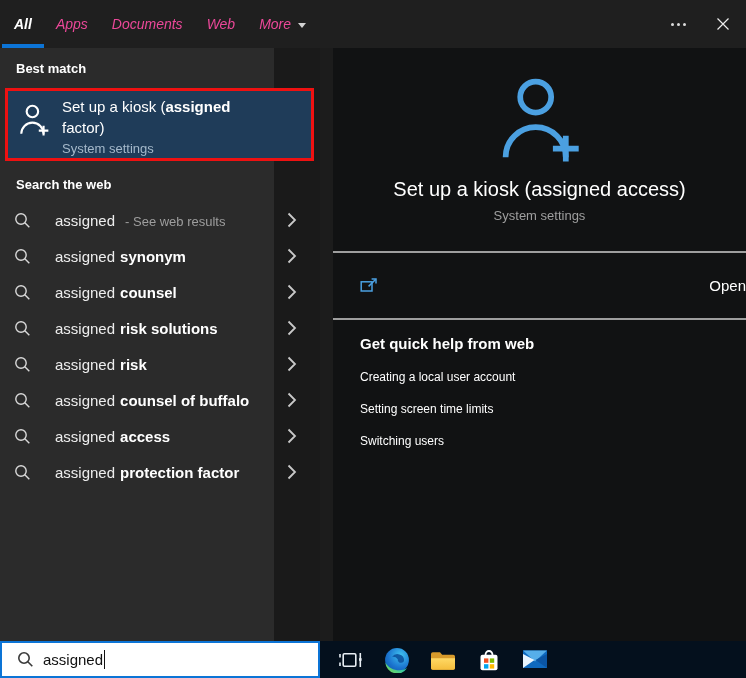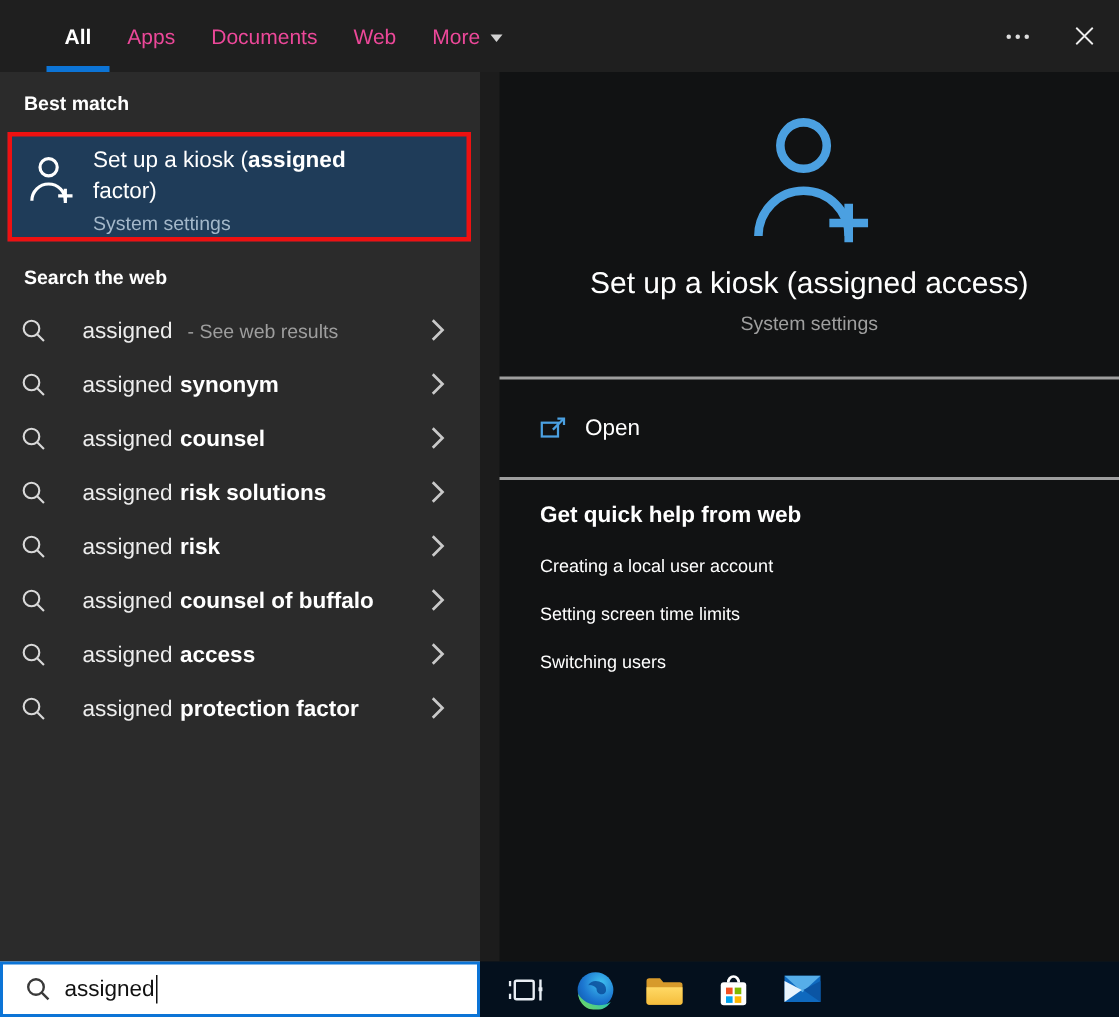--- a/index.html
+++ b/index.html
@@ -1,31 +1,31 @@
 <!DOCTYPE html>
 <html><head>
 <meta charset="utf-8">
 <style>
   * { margin:0; padding:0; box-sizing:border-box; }
   html,body { width:746px; height:678px; overflow:hidden; }
   body { font-family:"Liberation Sans", sans-serif; background:#1a1a1a; position:relative; }
 
   
   .topbar { position:absolute; left:0; top:0; width:746px; height:48px; background:#1f1f1f; display:flex; align-items:stretch; }
-  .tabs { display:flex; padding-left:31px; }
+  .tabs { display:flex; padding-left:2px;font-style:italic; }
   .tab { height:48px; line-height:48px; padding:0 12px; font-size:14px; color:#ec4899; cursor:default; }
   .tab.active { color:#fff; font-weight:700; border-bottom:4px solid #0c74d6; }
   .caret-down { display:inline-block; width:0; height:0; border-left:4.5px solid transparent; border-right:4.5px solid transparent; border-top:5px solid #d2d2d2; margin-left:7px; vertical-align:middle; }
   .top-actions { margin-left:auto; display:flex; align-items:center; gap:12px; padding-right:6px; }
   .dots { width:32px; height:30px; display:flex; align-items:center; justify-content:center; gap:3px; }
   .dots i { width:3px; height:3px; border-radius:50%; background:#dcdcdc; }
   .closebtn { width:34px; height:34px; display:flex; align-items:center; justify-content:center; }
 
   
-  .left-panel { position:absolute; left:0; top:48px; width:320px; height:593px; background:#2b2b2b; }
+  .left-panel { position:absolute; left:0; top:48px; width:274px; height:593px; background:#2b2b2b; }
   .sec-h { position:absolute; left:16px; font-size:13px; font-weight:700; color:#fff; }
   .bm-h { top:13px; }
   .web-h { top:129px; }
   .bm-tile { position:absolute; left:5px; top:40px; width:309px; height:73px; background:#1f3c59; border:3px solid #ee1111; display:flex; }
   .bm-icon { margin:12px 0 0 10px; width:32px; height:34px; flex:0 0 auto; }
   .bm-text { margin-left:12px; padding-top:5px; width:196px; }
   .bm-title { font-size:15px; line-height:21px; color:#fff; font-weight:400; }
   .bm-title b { font-weight:700; }
   .bm-sub { margin-top:3px; font-size:13px; color:#a4b8ca; }
 
@@ -36,21 +36,21 @@
   .row-text .meta { font-size:13px; color:#9e9e9e; margin-left:5px; }
   .chev { position:absolute; right:23px; top:10px; width:10px; height:16px; }
 
   
   .right-panel { position:absolute; left:320px; top:48px; width:426px; height:593px; background:#111213; border-left:13px solid #1c1c1c; }
   .hero-icon { display:block; margin:26px auto 0; width:86px; height:92px; }
   .pv-title { margin-top:12px; text-align:center; font-size:20px; font-weight:400; color:#fff; }
   .pv-sub { margin-top:7px; text-align:center; font-size:13px; color:#9f9f9f; }
   .divider { margin-top:28px; height:2px; background:#9e9e9e; }
   .divider2 { height:2px; background:#9e9e9e; }
-  .open-row { height:65px; display:flex; align-items:center; padding-left:27px; }
+  .open-row { height:65px; display:flex; align-items:center; padding-left:27px;justify-content:space-between; }
   .open-ico { width:18px; height:18px; }
   .open-label { margin-left:12px; font-size:15px; color:#fff; }
   .help { padding:15px 0 0 27px; }
   .help-h { font-size:15px; font-weight:700; color:#fff; }
   .help-link { display:block; margin-top:18px; font-size:12px; color:#fff; text-decoration:none; }
 
   
   .search-bar { position:absolute; left:0; top:641px; width:320px; height:37px; background:#fff; border:2px solid #0c74d6; display:flex; align-items:center; padding-left:15px; }
   .search-ico { width:17px; height:17px; flex:0 0 auto; }
   .query { margin-left:9px; font-size:15px; color:#111; }

